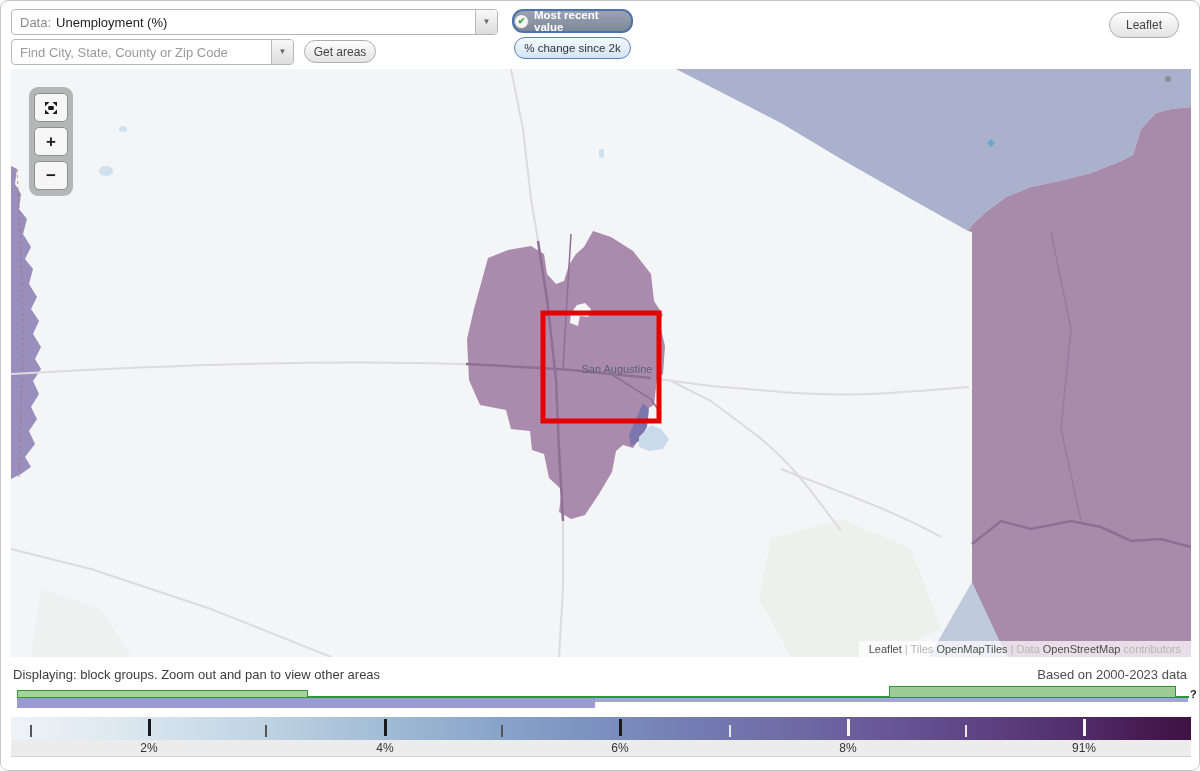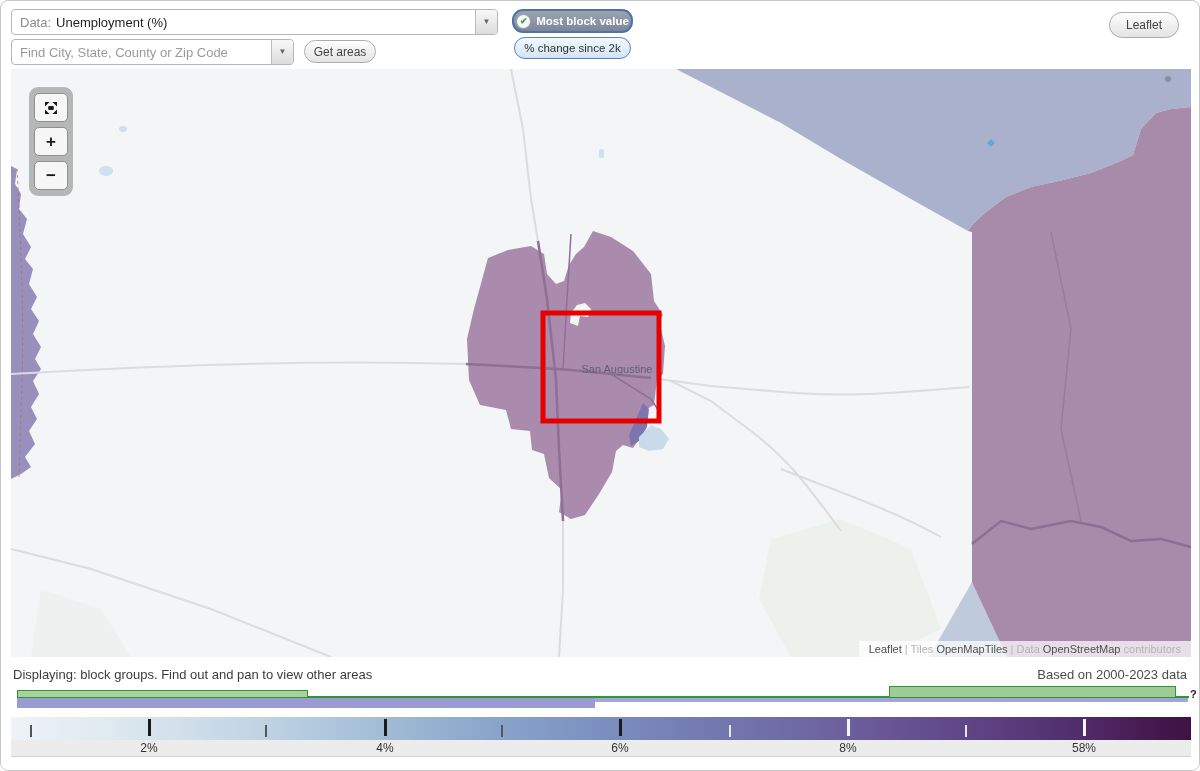--- a/index.html
+++ b/index.html
@@ -72,21 +72,21 @@
     <input type="text" placeholder="Find City, State, County or Zip Code" style="">
     <div class="arrow-btn">
         <span>▼</span>
       </div>
   </div>
 
   <div class="pill" id="get-link">Get areas</div>
 
   <div class="toggle" id="btn-most-recent">
     <span class="chk">✔</span>
-    <span>Most block value</span>
+    <span>Most recent value</span>
   </div>
   <div class="toggle" id="btn-pct-change">% change since 2k</div>
 
   <div class="pill" id="settings-btn">Leaflet</div>
 
   <div id="map">
     <svg width="1180" height="588" viewBox="0 0 1180 588">
       <rect x="0" y="0" width="1180" height="588" fill="#f3f5f6"></rect>
 
       <polygon points="760,470 830,450 900,480 930,560 870,588 780,588 748,530" fill="#edf1ec"></polygon>
@@ -150,21 +150,21 @@
           <rect x="4.2" y="5" width="5.6" height="4" rx="1" fill="#1a1a1a"></rect>
         </svg>
       </div>
       <div class="zbtn">+</div>
       <div class="zbtn">−</div>
     </div>
 
     <div id="attribution"><span class="lnk">Leaflet</span><span> | Tiles </span><span class="lnk">OpenMapTiles</span><span> | Data </span><span class="lnk">OpenStreetMap</span><span> contributors</span></div>
   </div>
 
-  <div id="status-left">Displaying: block groups. Find out and pan to view other areas</div>
+  <div id="status-left">Displaying: block groups. Zoom out and pan to view other areas</div>
   <div id="status-right">Based on 2000-2023 data</div>
 
   <div id="bars">
     <div id="green-line"></div>
     <div id="green-bar-1"></div>
     <div id="green-bar-2"></div>
     <div id="purple-line"></div>
     <div id="purple-bar"></div>
     <div id="bars-help">?</div>
   </div>
@@ -180,18 +180,18 @@
       <div class="tick minor" style="left:254px;background:#555;"></div>
       <div class="tick minor" style="left:490px;background:#555;"></div>
       <div class="tick minor" style="left:718px;background:#e8e8e8;"></div>
       <div class="tick minor" style="left:954px;background:#e8e8e8;"></div>
     </div>
     <div id="legend-labels">
       <span style="left:138px;">2%</span>
       <span style="left:374px;">4%</span>
       <span style="left:609px;">6%</span>
       <span style="left:837px;">8%</span>
-      <span style="left:1073px;">58%</span>
+      <span style="left:1073px;">91%</span>
     </div>
   </div>
   <div id="bottom-gap"></div>
 
 </div>
 
 </body></html>

